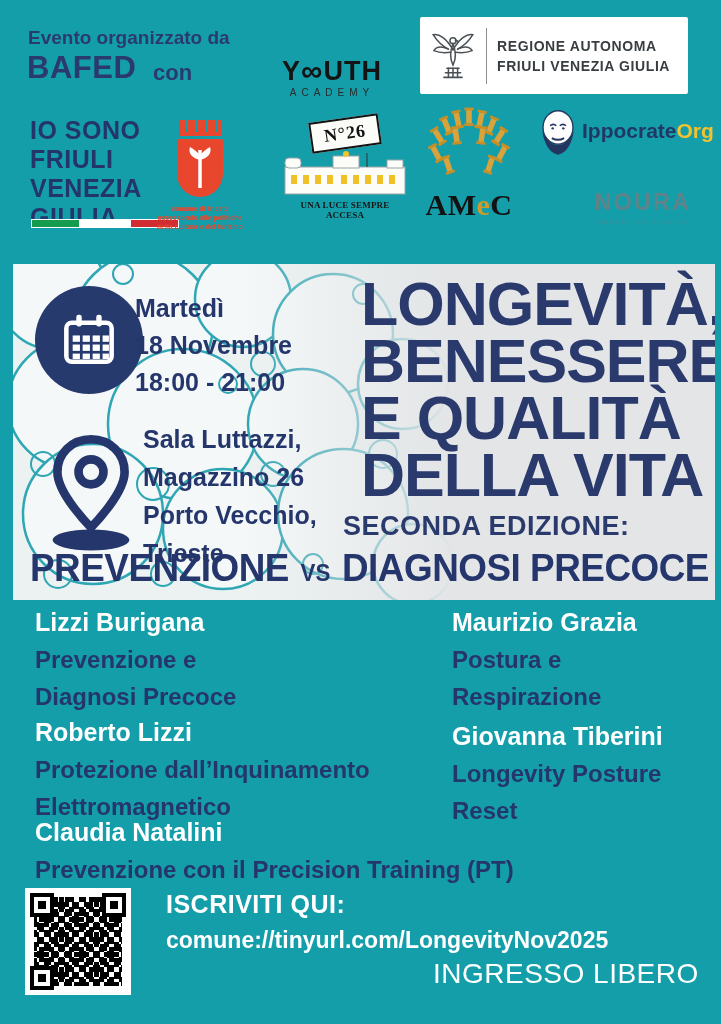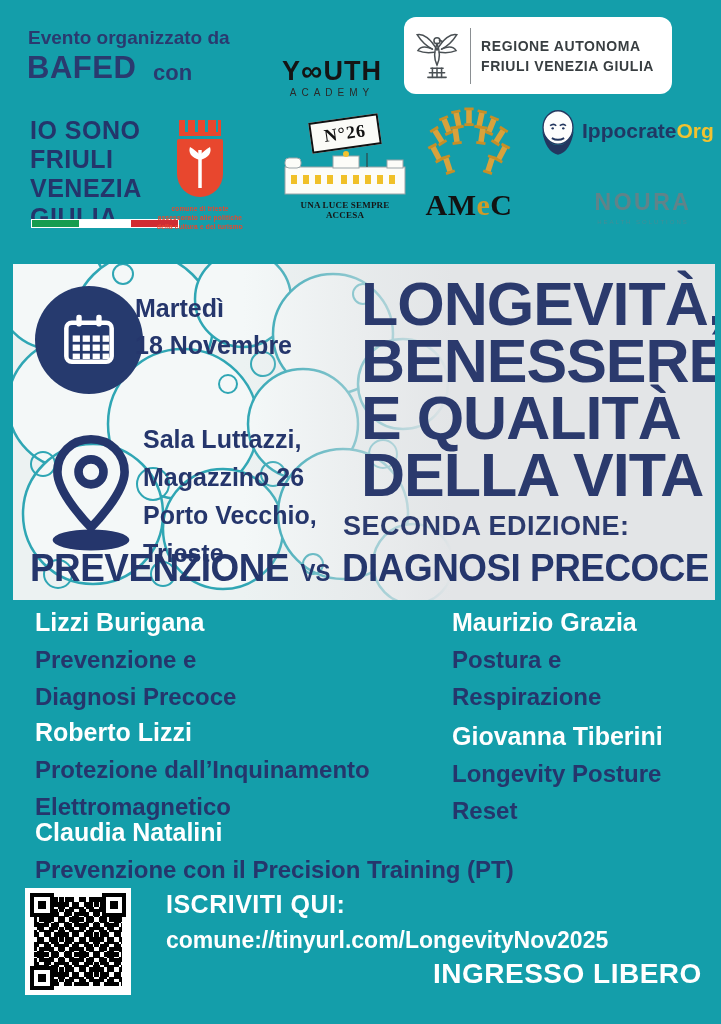--- a/index.html
+++ b/index.html
@@ -12,21 +12,21 @@
   .abs{position:absolute;}
 
   
   .evento{left:28px;top:27px;font-size:19px;font-weight:bold;color:#2A3A6F;}
   .bafed{left:27px;top:50px;font-size:31px;font-weight:bold;color:#2A3A6F;letter-spacing:.5px;}
   .con{left:153px;top:60px;font-size:22px;font-weight:bold;color:#2A3A6F;}
   .yoouth{left:252px;top:57px;width:160px;text-align:center;}
   .yoouth-name{font-size:27px;font-weight:bold;color:#141414;letter-spacing:1px;line-height:28px;}
   .yoouth-name .oo{font-size:30px;vertical-align:-1px;}
   .yoouth-academy{font-size:10px;letter-spacing:5px;color:#2a2a2a;margin-top:2px;}
-  .regione-box{left:404px;top:17px;width:268px;height:77px;background:#fff;border-radius:12px;
+  .regione-box{left:420px;top:17px;width:268px;height:77px;background:#fff;border-radius:2px;
     display:flex;align-items:center;padding:0 10px;gap:10px;box-sizing:border-box;}
   .regione-divider{width:1px;height:56px;background:#8a8f92;}
   .regione-text{font-size:14px;font-weight:bold;color:#383E41;letter-spacing:.6px;line-height:20px;}
 
   
   .iosono{left:30px;top:116px;font-size:25px;font-weight:bold;color:#24356B;line-height:29px;letter-spacing:.5px;}
   .flag{left:31px;top:219px;width:148px;height:9px;display:flex;gap:2px;background:#fff;padding:1px;box-sizing:border-box;}
   .flag i{flex:1;display:block;}
   .flag .g{background:#169C4F;} .flag .w{background:#fff;} .flag .r{background:#D02C32;}
 
@@ -81,21 +81,21 @@
     background-image:
       repeating-conic-gradient(#000 0 25%, transparent 0 50%),
       repeating-conic-gradient(#000 0 25%, transparent 0 50%);
     background-size:10px 10px,14px 14px;background-position:0 0,3px 5px;}
   .qr .finder{position:absolute;width:24px;height:24px;background:#000;}
   .qr .finder::after{content:"";position:absolute;left:4px;top:4px;width:16px;height:16px;background:#fff;}
   .qr .finder::before{content:"";position:absolute;left:8px;top:8px;width:8px;height:8px;background:#000;z-index:1;}
   .qr .f1{left:5px;top:5px;} .qr .f2{right:5px;top:5px;} .qr .f3{left:5px;bottom:5px;}
   .cta{left:166px;top:890px;font-size:25px;font-weight:bold;color:#fff;letter-spacing:.5px;}
   .url{left:166px;top:927px;font-size:23px;font-weight:bold;color:#fff;}
-  .free{left:433px;top:958px;font-size:28px;font-weight:bold;color:#fff;letter-spacing:.5px;}
+  .free{left:433px;top:958px;font-size:28px;font-weight:normal;color:#fff;letter-spacing:.5px;}
 </style>
 </head>
 <body>
 
 <div class="poster">
 
   <div class="abs evento">Evento organizzato da</div>
   <div class="abs bafed">BAFED</div>
   <div class="abs con">con</div>
 
@@ -325,20 +325,21 @@
           <rect x="14" y="47" width="8" height="6"></rect>
             <rect x="25" y="47" width="8" height="6"></rect>
             <rect x="36" y="47" width="8" height="6"></rect>
             <rect x="47" y="47" width="7" height="6"></rect>
         </g>
       </svg>
     </div>
     <div class="date-block">
       <div>Martedì</div>
       <div>18 Novembre</div>
+      <div>18:00 - 21:00</div>
     </div>
 
     <div class="pin-wrap">
       <svg width="96" height="122" viewBox="0 0 100 124">
         <path d="M50 6 C30 6 15 21 15 40 C15 63 50 98 50 98 C50 98 85 63 85 40 C85 21 70 6 50 6 Z" fill="none" stroke="#25366C" stroke-width="9"></path>
         <circle cx="50" cy="40" r="13" fill="none" stroke="#25366C" stroke-width="9"></circle>
         <ellipse cx="50" cy="111" rx="40" ry="11" fill="#25366C"></ellipse>
       </svg>
     </div>
     <div class="venue-block">

